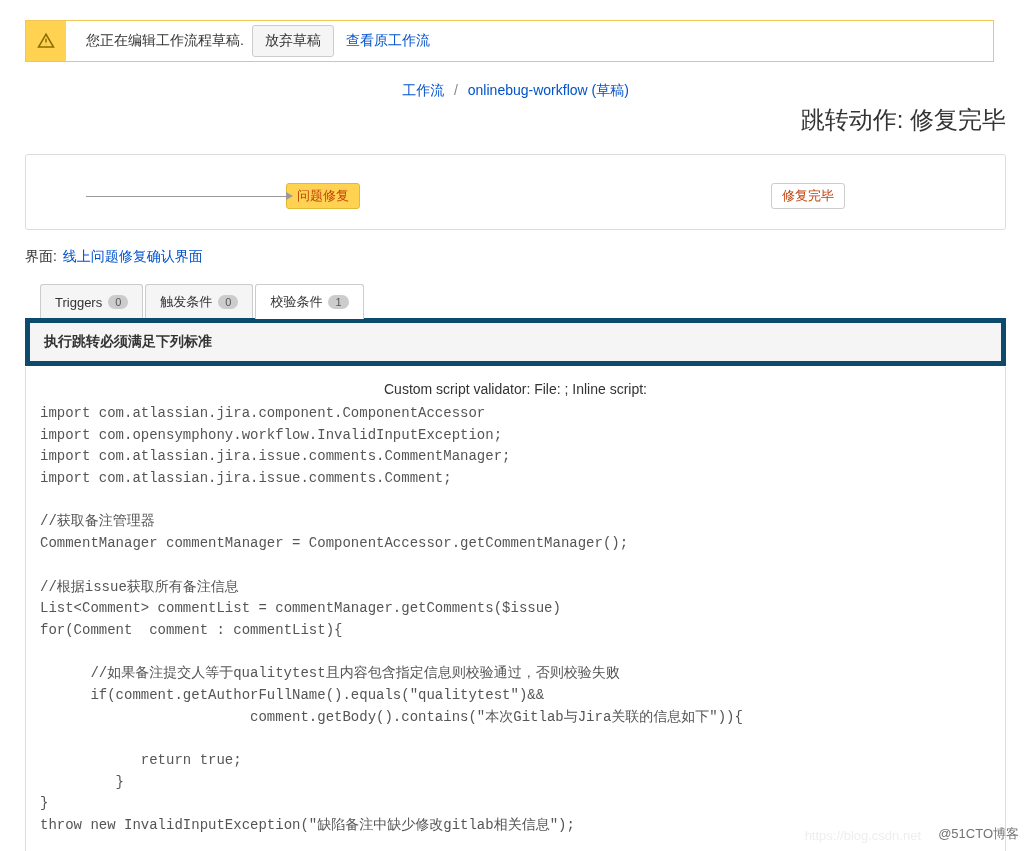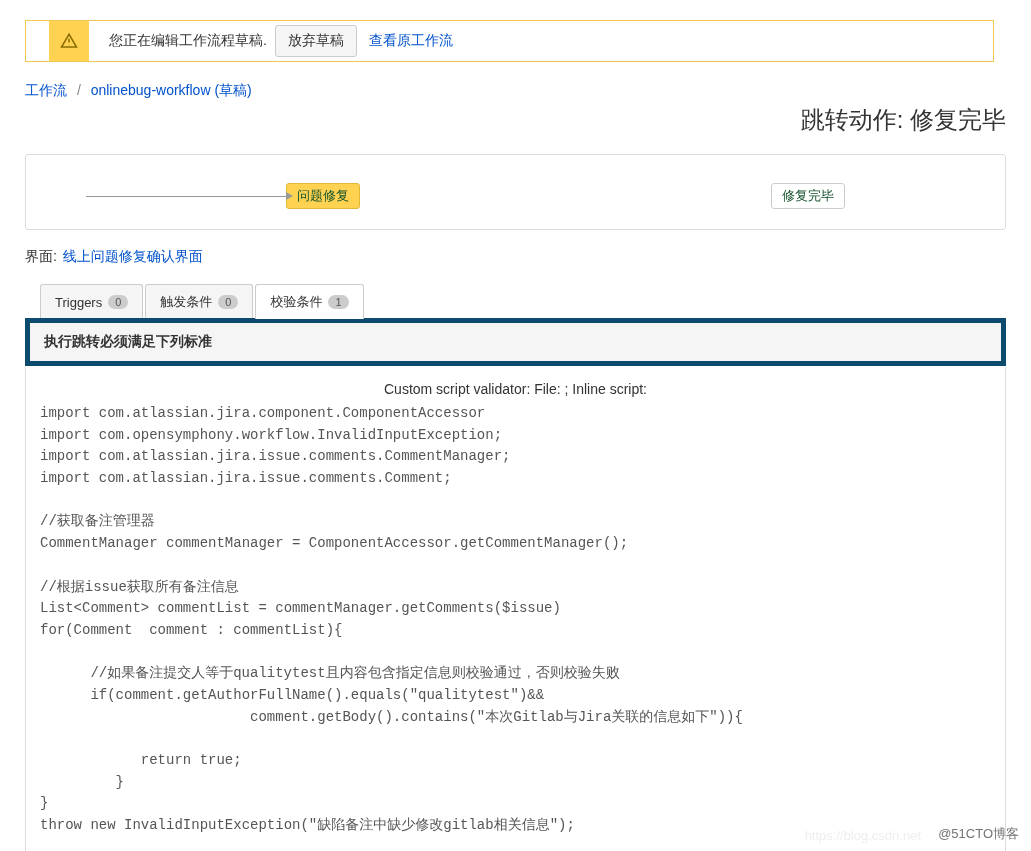--- a/index.html
+++ b/index.html
@@ -9,21 +9,20 @@
       color: #333;
       background: #fff;
       width: 1031px;
     }
     .alert-banner {
       display: flex;
       align-items: center;
       border: 1px solid #f0c752;
       background: #fff;
       margin: 20px 37px 0 25px;
-      padding-left: 23px;
     }
     .alert-icon-box {
       width: 40px;
       height: 40px;
       background: #ffd351;
       display: flex;
       align-items: center;
       justify-content: center;
       flex-shrink: 0;
     }
@@ -48,20 +47,21 @@
       padding: 9px 18px;
     }
     .link {
       color: #0052cc;
       cursor: pointer;
       margin-left: 12px;
     }
     .breadcrumb {
       margin: 20px 25px 4px 25px;
       font-size: 14px;
+      text-align: center;
     }
     .breadcrumb a { color: #0052cc; text-decoration: none; cursor: pointer; }
     .breadcrumb-sep { color: #888; margin: 0 6px; }
     .page-title {
       margin: 0 25px 18px 25px;
       font-size: 24px;
       font-weight: normal;
       color: #333;
       text-align: right;
     }
@@ -77,21 +77,21 @@
     .flow-node {
       position: relative;
     }
     .flow-node.left { margin-left: 240px; }
     .flow-node.right { margin-left: auto; margin-right: 140px; }
     .flow-badge {
       display: inline-block;
       padding: 3px 10px;
       border: 1px solid #ccc;
       border-radius: 3px;
-      color: #14532d;
+      color: #c2410c;
       font-size: 13px;
     }
     .flow-badge.yellow { background: #ffd351; border-color: #e0b935; }
     .flow-line {
       position: absolute;
       height: 1px;
       background: #999;
       top: 50%;
     }
     .flow-line.before { left: -200px; width: 200px; }

